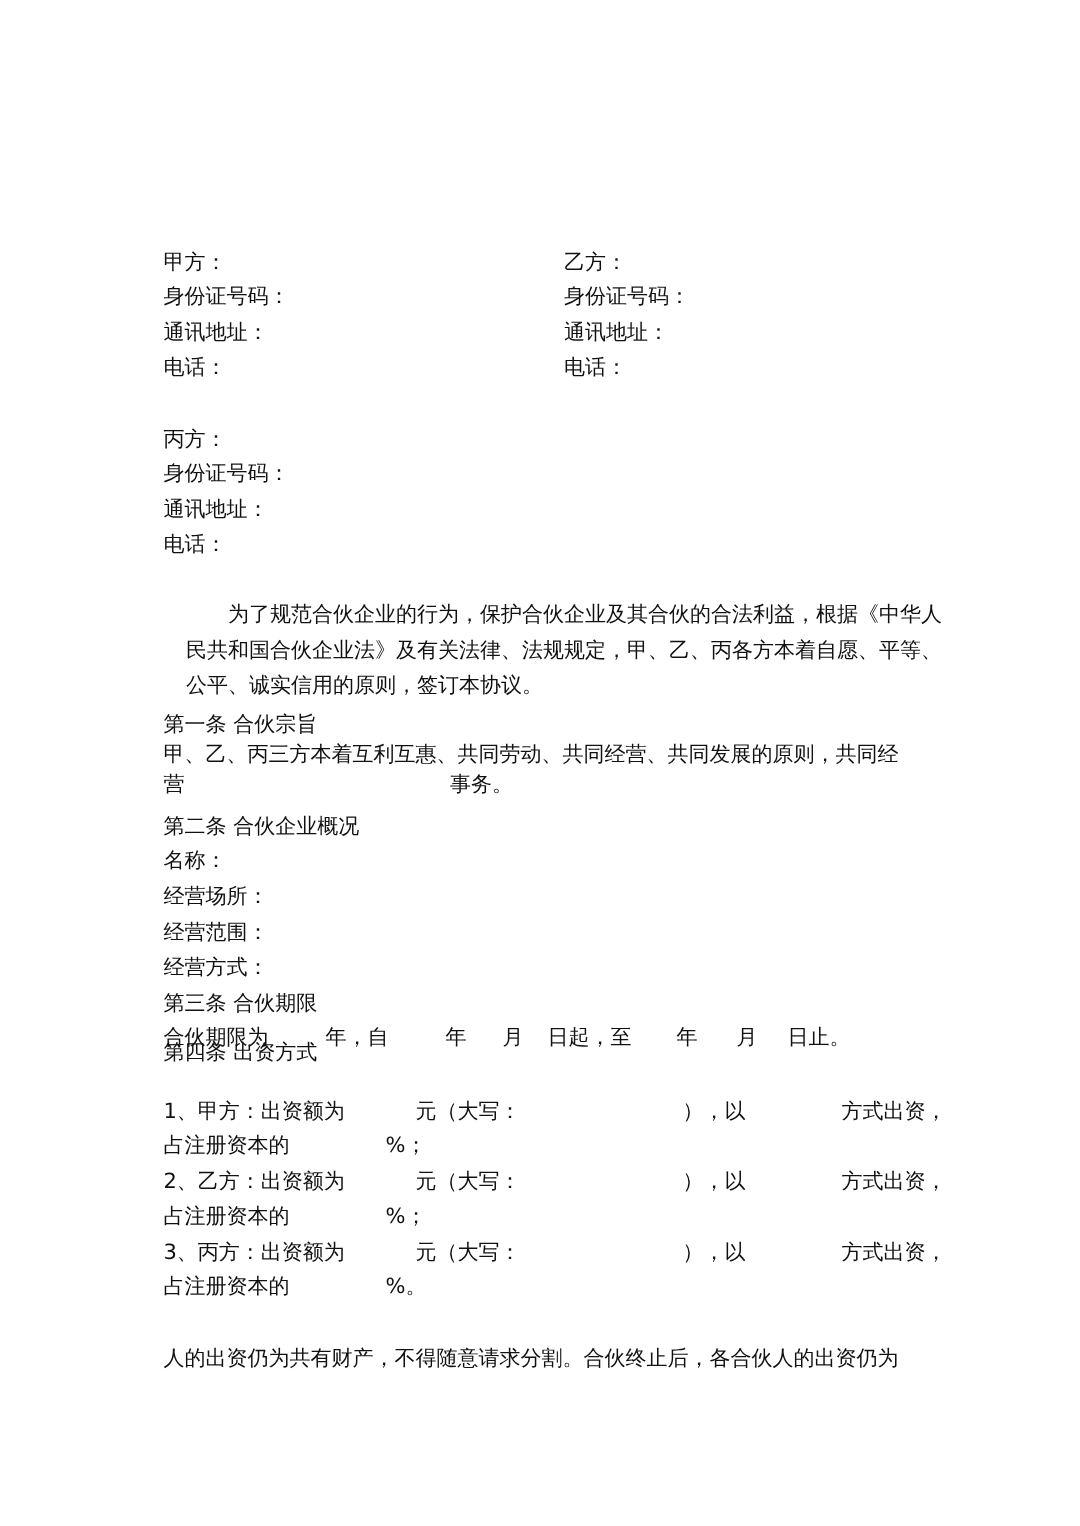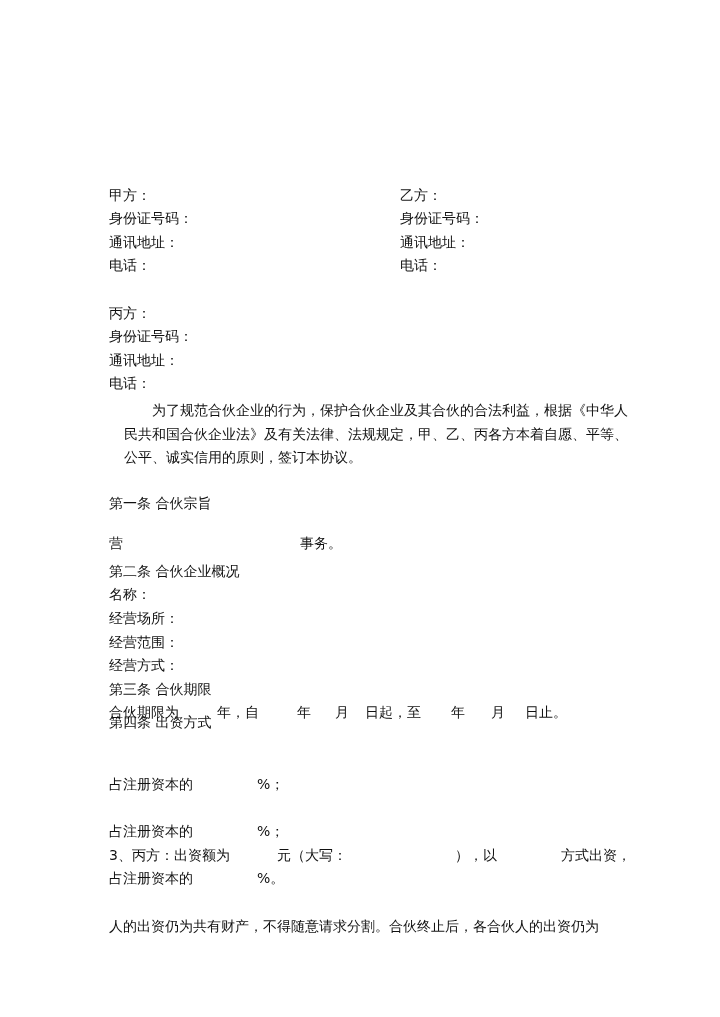--- a/index.html
+++ b/index.html
@@ -1,23 +1,23 @@
 <!DOCTYPE html>
 <html><head>
 <meta charset="utf-8">
 <style>
   html, body { margin: 0; padding: 0; background: #ffffff; }
   body { width: 720px; height: 1017px; position: relative; overflow: hidden;
          font-family: "DejaVu Sans", sans-serif; color: #111; }
   .page { position: absolute; left: 0; top: 0; width: 720px; height: 1017px; background: #fff; }
   .title { position: absolute; top: 95px; left: 0; width: 720px; text-align: center;
            font-family: "DejaVu Serif", serif; font-weight: bold; font-size: 21px; letter-spacing: 12px; }
-  .ln { position: absolute; font-size: 14px; line-height: 18px; white-space: nowrap; margin-top: 20px; }
+  .ln { position: absolute; font-size: 14px; line-height: 18px; white-space: nowrap; }
   .left { left: 109px; }
-  .right { left: 400px; }
+  .right { left: 376px; }
   .para { position: absolute; left: 124px; width: 505px; font-size: 14px; line-height: 23.5px; }
   .indent { text-indent: 28px; }
   .gap { display: inline-block; }
 </style>
 </head>
 <body>
 
 <div class="page">
 
   <div class="ln left" style="top:166px">甲方：</div>
@@ -31,41 +31,48 @@
   <div class="ln right" style="top:236px">电话：</div>
 
   <div class="ln left" style="top:284px">丙方：</div>
   <div class="ln left" style="top:307px">身份证号码：</div>
   <div class="ln left" style="top:331px">通讯地址：</div>
   <div class="ln left" style="top:354px">电话：</div>
 
   <div class="para indent" style="top:399px">为了规范合伙企业的行为，保护合伙企业及其合伙的合法利益，根据《中华人民共和国合伙企业法》及有关法律、法规规定，甲、乙、丙各方本着自愿、平等、公平、诚实信用的原则，签订本协议。</div>
 
   <div class="ln left" style="top:474px">第一条  合伙宗旨</div>
+  <div class="ln left" style="top:494px">甲、乙、丙三方本着互利互惠、共同劳动、共同经营、共同发展的原则，共同经</div>
   <div class="ln left" style="top:514px">
     <span>营</span><span class="gap" style="width:177px"></span><span>事务。</span>
   </div>
 
   <div class="ln left" style="top:542px">第二条  合伙企业概况</div>
   <div class="ln left" style="top:565px">名称：</div>
   <div class="ln left" style="top:589px">经营场所：</div>
   <div class="ln left" style="top:613px">经营范围：</div>
   <div class="ln left" style="top:636px">经营方式：</div>
 
   <div class="ln left" style="top:660px">第三条  合伙期限</div>
   <div class="ln left" style="top:683px">
     <span>合伙期限为</span><span class="gap" style="width:38px"></span><span>年，自</span><span class="gap" style="width:38px"></span><span>年</span><span class="gap" style="width:24px"></span><span>月</span><span class="gap" style="width:16px"></span><span>日起，至</span><span class="gap" style="width:30px"></span><span>年</span><span class="gap" style="width:26px"></span><span>月</span><span class="gap" style="width:20px"></span><span>日止。</span>
   </div>
 
   <div class="ln left" style="top:693px">第四条  出资方式</div>
 
+  <div class="ln left" style="top:732px">
+    <span>1、甲方：出资额为</span><span class="gap" style="width:47px"></span><span>元（大写：</span><span class="gap" style="width:108px"></span><span>），以</span><span class="gap" style="width:64px"></span><span>方式出资，</span>
+  </div>
   <div class="ln left" style="top:755px">
     <span>占注册资本的</span><span class="gap" style="width:64px"></span><span>%；</span>
   </div>
 
+  <div class="ln left" style="top:779px">
+    <span>2、乙方：出资额为</span><span class="gap" style="width:47px"></span><span>元（大写：</span><span class="gap" style="width:108px"></span><span>），以</span><span class="gap" style="width:64px"></span><span>方式出资，</span>
+  </div>
   <div class="ln left" style="top:802px">
     <span>占注册资本的</span><span class="gap" style="width:64px"></span><span>%；</span>
   </div>
 
   <div class="ln left" style="top:826px">
     <span>3、丙方：出资额为</span><span class="gap" style="width:47px"></span><span>元（大写：</span><span class="gap" style="width:108px"></span><span>），以</span><span class="gap" style="width:64px"></span><span>方式出资，</span>
   </div>
   <div class="ln left" style="top:849px">
     <span>占注册资本的</span><span class="gap" style="width:64px"></span><span>%。</span>
   </div>

